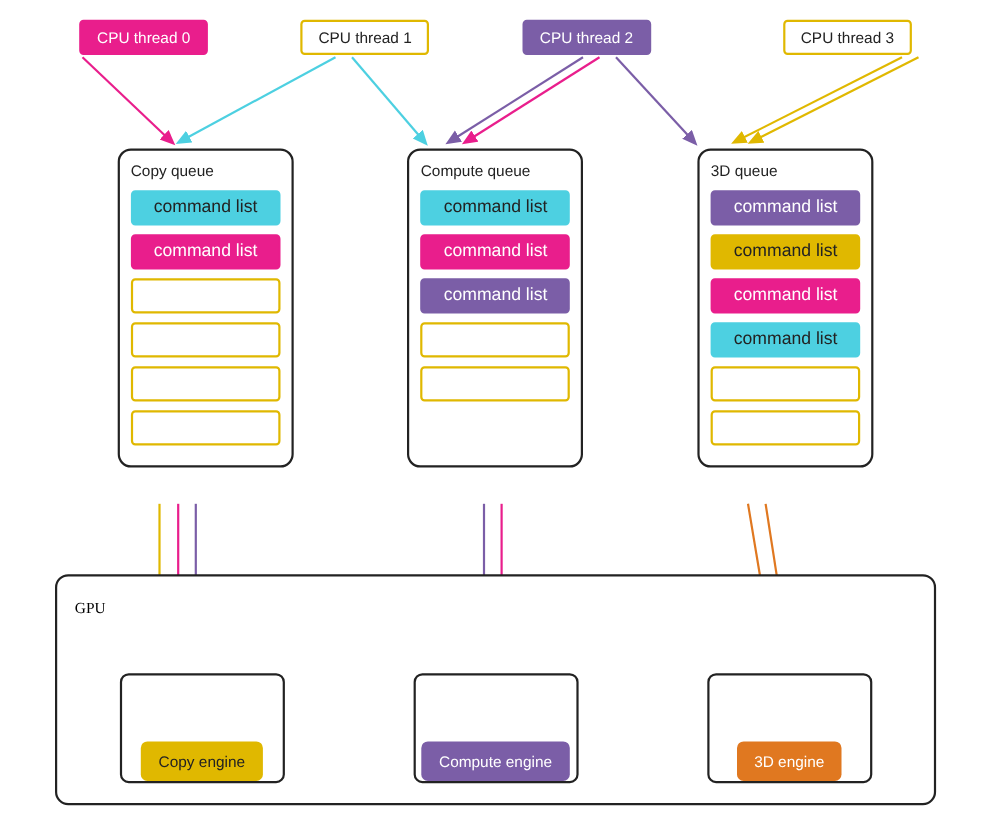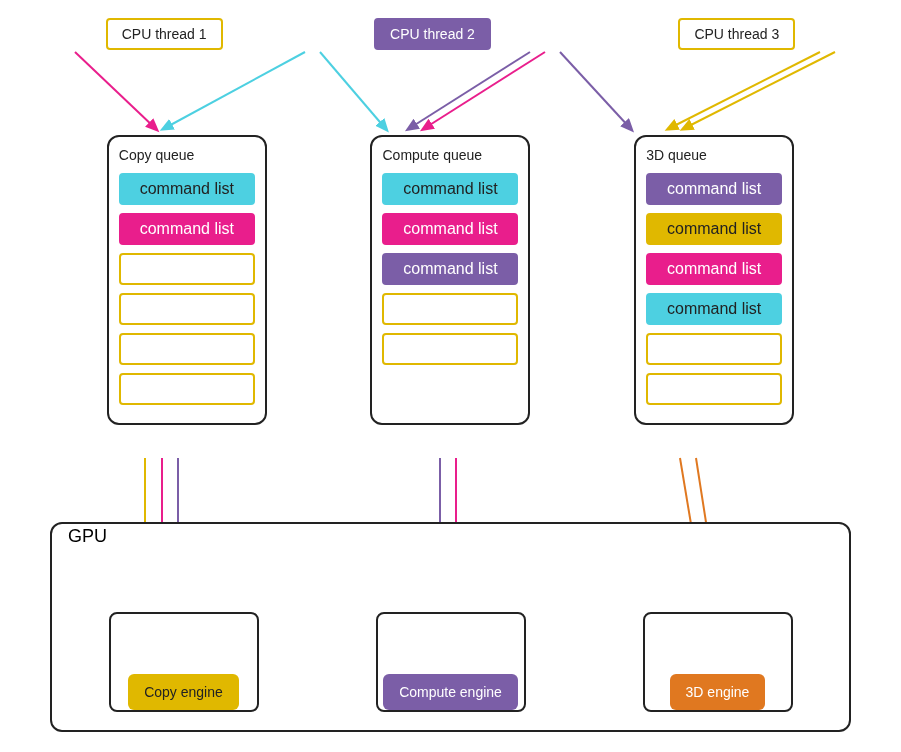--- a/index.html
+++ b/index.html
@@ -65,24 +65,25 @@
       left: 50px;
       right: 50px;
       height: 210px;
       border: 2px solid #222;
       border-radius: 12px;
       background: #fff;
     }
 
     .gpu-label {
       position: absolute;
-      top: 2px;
+      top: 22px;
       left: 16px;
-      font-size: 18px;
-      font-weight: 500;
+      font-size: 14px;
+      font-weight: 500;
+      font-family: Liberation Serif, serif;
     }
 
     .engines-row {
       position: absolute;
       bottom: 40px;
       left: 50px;
       right: 50px;
       display: flex;
       justify-content: space-around;
     }
@@ -116,20 +117,23 @@
       height: 752px;
       pointer-events: none;
     }
   </style>
 </head>
 <body>
 
 <div class="diagram">
 
   <div style="position:absolute; top:18px; left:0; width:901px; display:flex; justify-content:space-around; padding:0 30px;">
+    <div class="cpu-thread-box" style="background:#e91e8c; border-color:#e91e8c; color:#fff;">
+      <span>CPU thread 0</span>
+    </div>
     <div class="cpu-thread-box" style="background:#fff; border-color:#e0b800; color:#222;">
       <span>CPU thread 1</span>
     </div>
     <div class="cpu-thread-box" style="background:#7b5ea7; border-color:#7b5ea7; color:#fff;">
       <span>CPU thread 2</span>
     </div>
     <div class="cpu-thread-box" style="background:#fff; border-color:#e0b800; color:#222;margin-left:36px;">
       <span>CPU thread 3</span>
     </div>
   </div>

